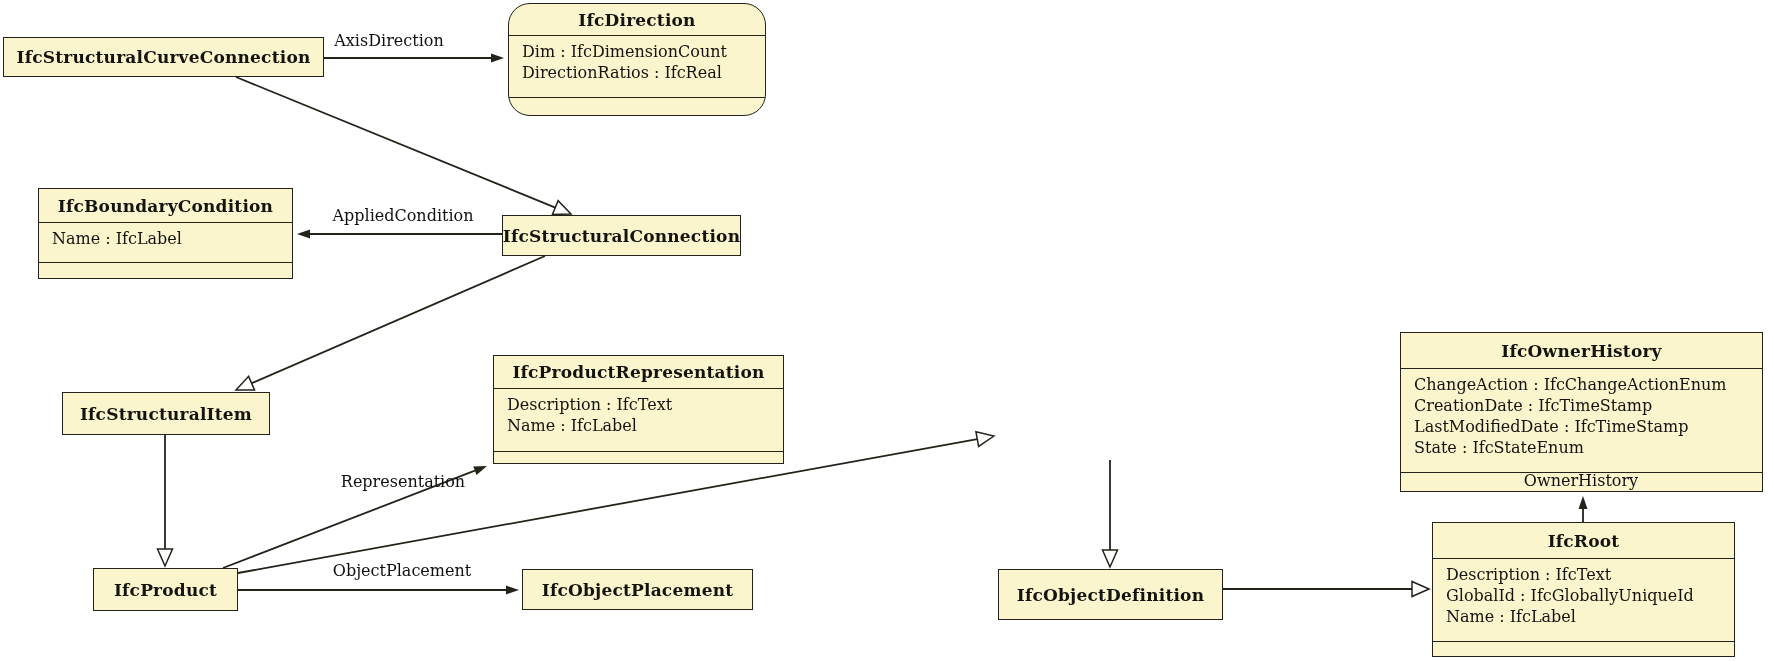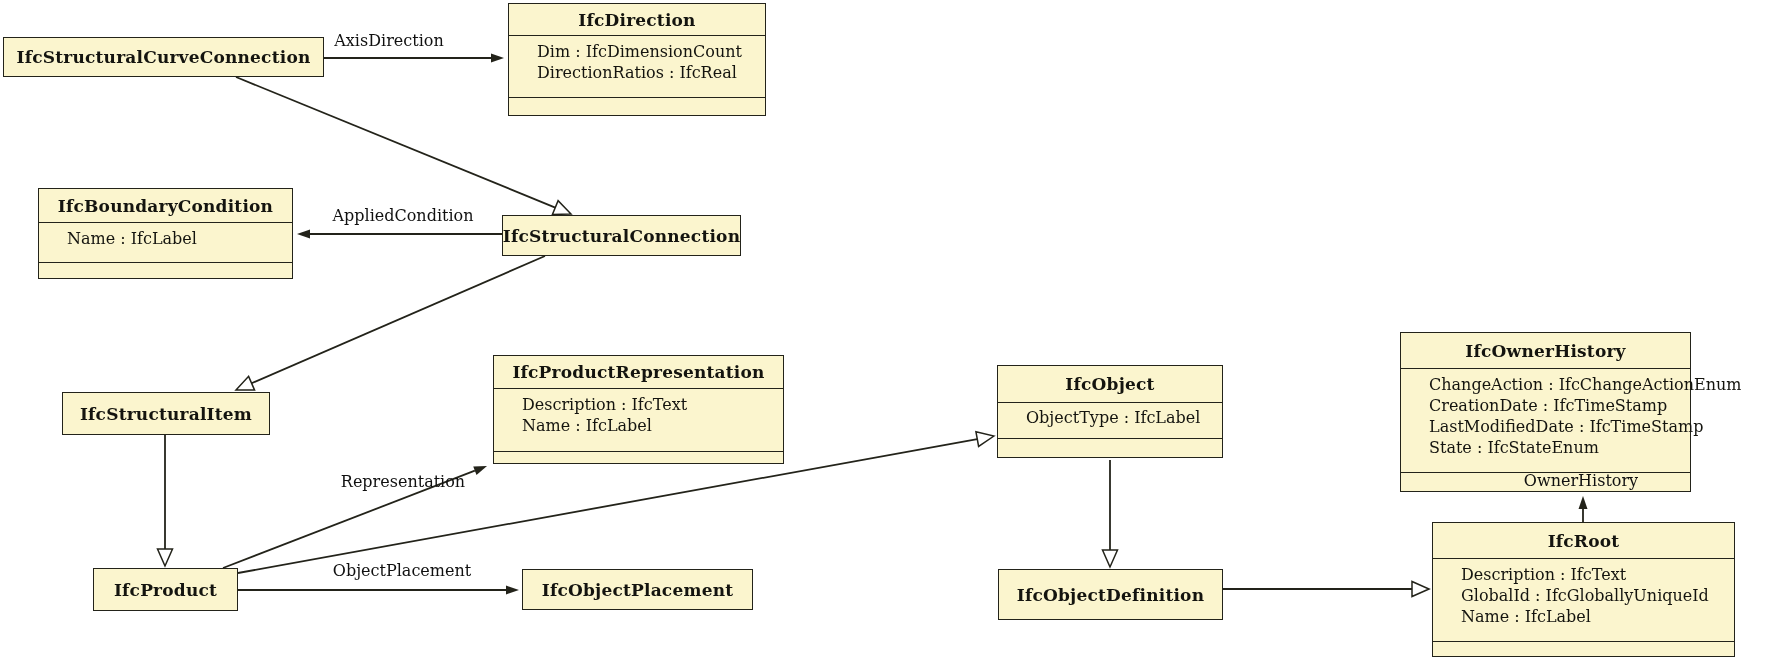--- a/index.html
+++ b/index.html
@@ -12,21 +12,21 @@
     position:absolute; background:#FBF5CE; border:1.6px solid #23231a;
     box-sizing:border-box; color:#14140f;
   }
   .uml-title {
     font-weight:bold; font-size:17px; text-align:center;
     display:flex; align-items:center; justify-content:center;
     box-sizing:border-box; letter-spacing:0.2px;
   }
   .uml-attrs {
     border-top:1.6px solid #23231a; box-sizing:border-box;
-    font-size:16px; line-height:21px; padding:5px 6px 0 28px; white-space:nowrap;
+    font-size:16px; line-height:21px; padding:5px 6px 0 13px; white-space:nowrap;
   }
   .uml-blank { border-top:1.6px solid #23231a; box-sizing:border-box; }
   .edge-label {
     position:absolute; transform:translateX(-50%);
     font-size:16px; color:#101010; white-space:nowrap;
   }
 </style>
 </head>
 <body>
 
@@ -54,21 +54,21 @@
       <line x1="1223" y1="589" x2="1412" y2="589" stroke="#23231a" stroke-width="1.8"></line>
       <polygon points="1429,589 1412,596.5 1412,581.5" fill="#ffffff" stroke="#23231a" stroke-width="1.5"></polygon>
       <line x1="1583" y1="522" x2="1583" y2="509" stroke="#23231a" stroke-width="1.8"></line>
       <polygon points="1583,496 1587.5,509 1578.5,509" fill="#23231a"></polygon>
     </svg>
 
   <div class="uml-box" style="left:3px;top:37px;width:321px;height:40px;">
     <div class="uml-title" style="height:100%;">IfcStructuralCurveConnection</div>
   </div>
 
-  <div class="uml-box" style="left:508px;top:3px;width:258px;">
+  <div class="uml-box" style="left:508px;top:3px;width:258px;border-radius:22px;">
     <div class="uml-title" style="height:31px;">IfcDirection</div>
     <div class="uml-attrs" style="height:62px;">
       <div>Dim : IfcDimensionCount</div>
       <div>DirectionRatios : IfcReal</div>
     </div>
     <div class="uml-blank" style="height:18px;"></div>
   </div>
 
   <div class="uml-box" style="left:38px;top:188px;width:255px;">
     <div class="uml-title" style="height:33px;">IfcBoundaryCondition</div>
@@ -88,29 +88,22 @@
 
   <div class="uml-box" style="left:493px;top:355px;width:291px;">
     <div class="uml-title" style="height:32px;">IfcProductRepresentation</div>
     <div class="uml-attrs" style="height:63px;">
       <div>Description : IfcText</div>
       <div>Name : IfcLabel</div>
     </div>
     <div class="uml-blank" style="height:12px;"></div>
   </div>
 
-  <div class="uml-box" style="left:997px;top:365px;width:226px;">
-    <div class="uml-title" style="height:36px;">IfcObject</div>
-    <div class="uml-attrs" style="height:36px;padding-top:4px;">
-      <div>ObjectType : IfcLabel</div>
-    </div>
-    <div class="uml-blank" style="height:19px;"></div>
-  </div>
 
-  <div class="uml-box" style="left:1400px;top:332px;width:291px;">
+  <div class="uml-box" style="left:1400px;top:332px;width:363px;">
     <div class="uml-title" style="height:35px;">IfcOwnerHistory</div>
     <div class="uml-attrs" style="height:104px;">
       <div>ChangeAction : IfcChangeActionEnum</div>
       <div>CreationDate : IfcTimeStamp</div>
       <div>LastModifiedDate : IfcTimeStamp</div>
       <div>State : IfcStateEnum</div>
     </div>
     <div class="uml-blank" style="height:19px;"></div>
   </div>
 

